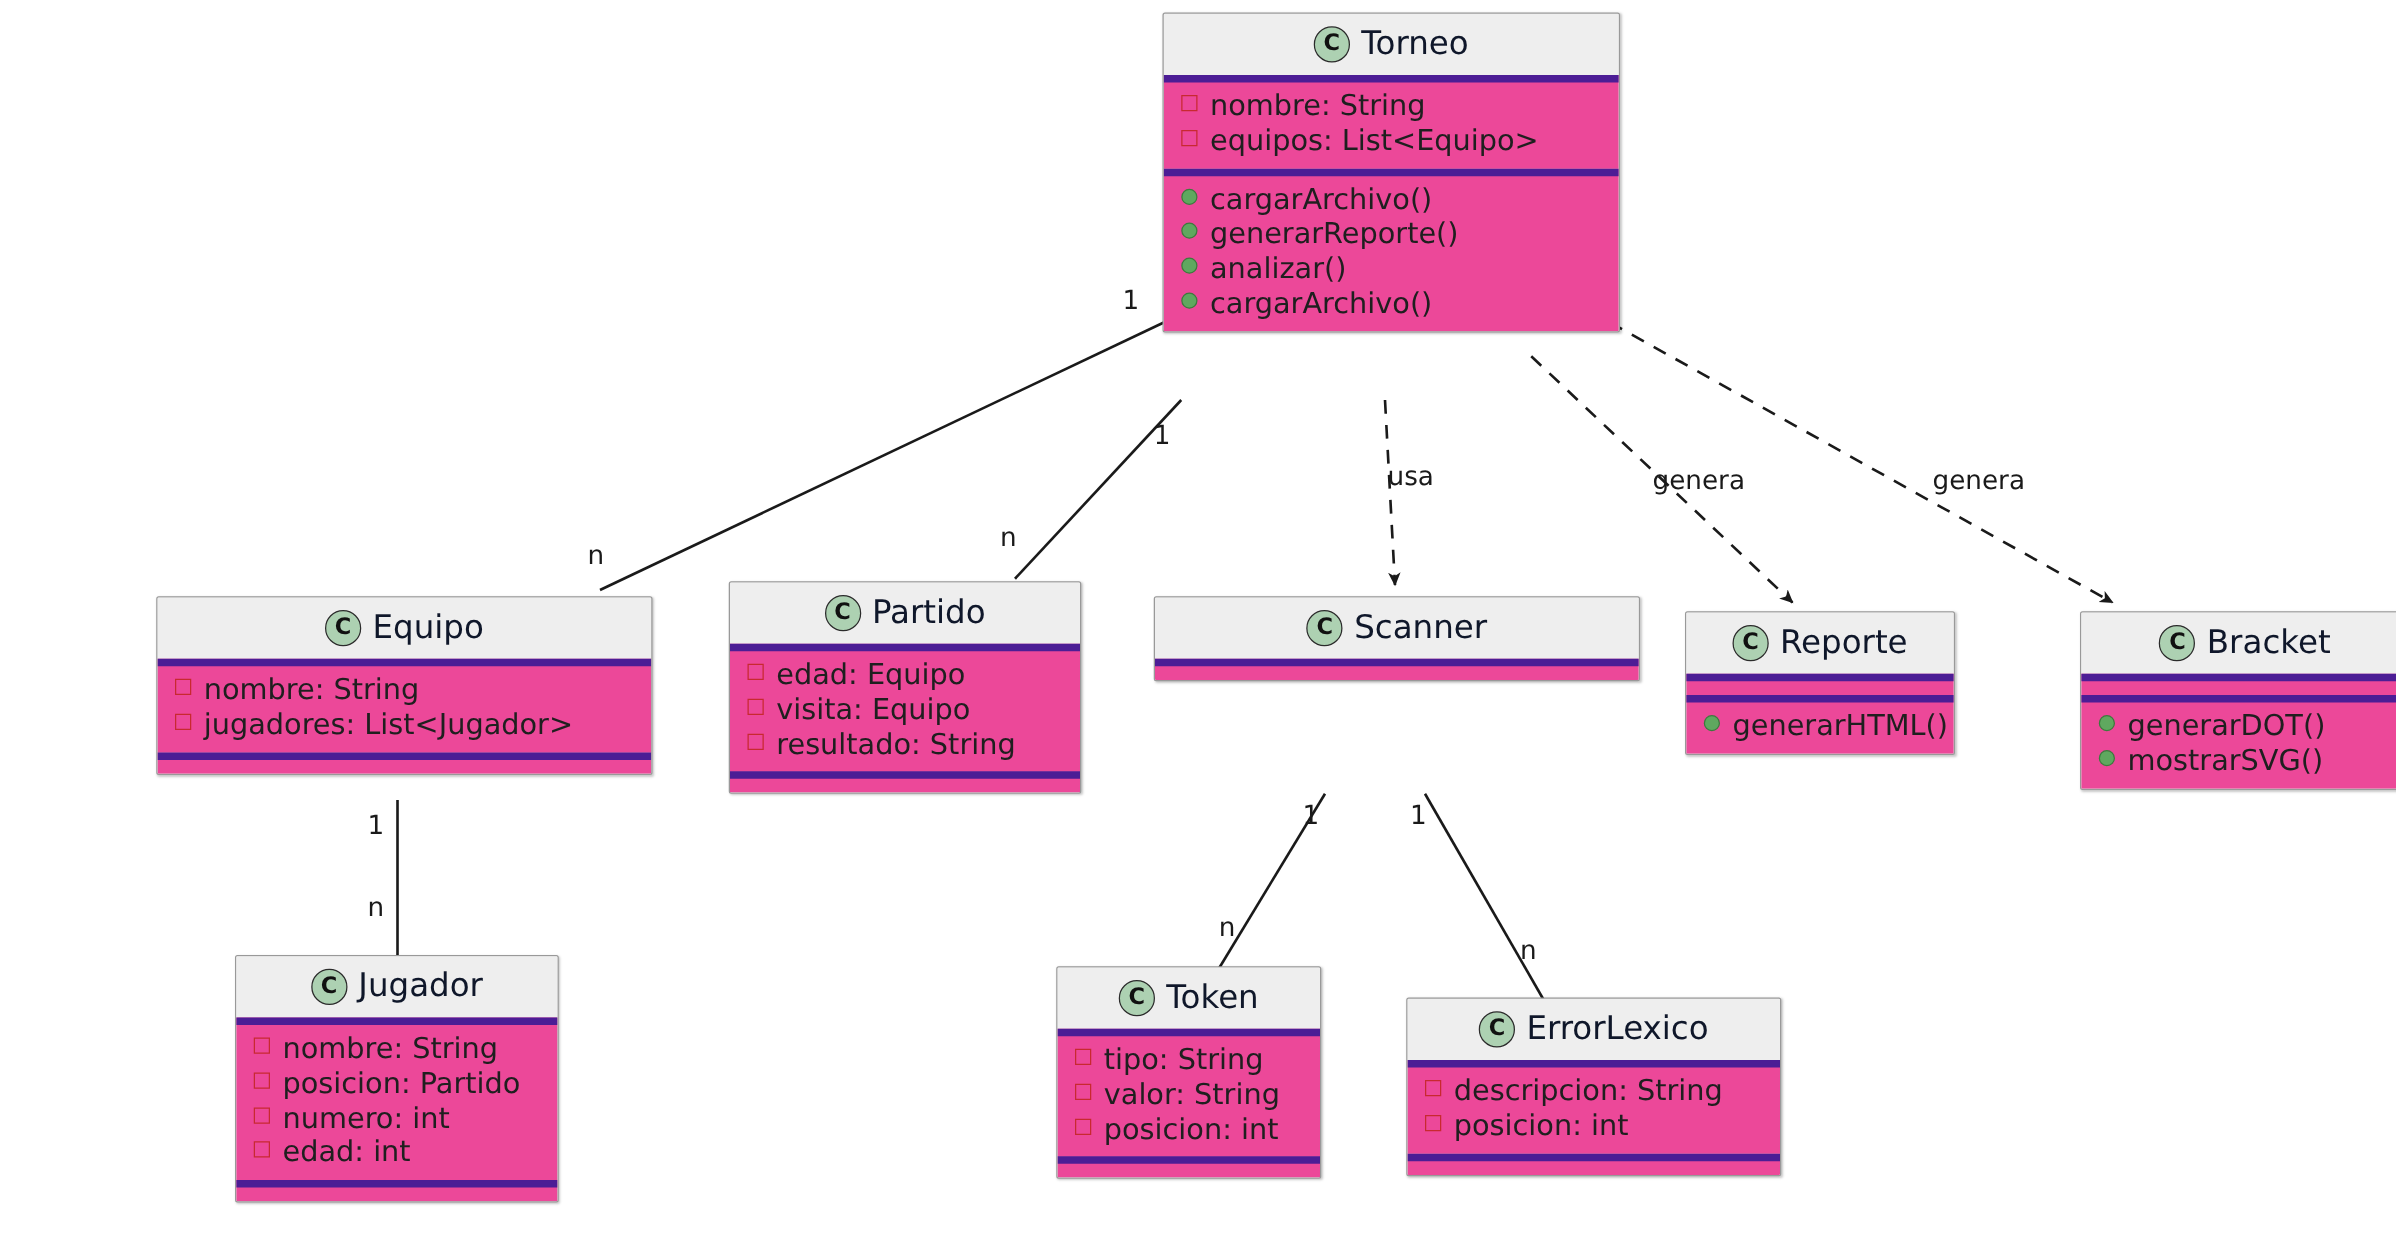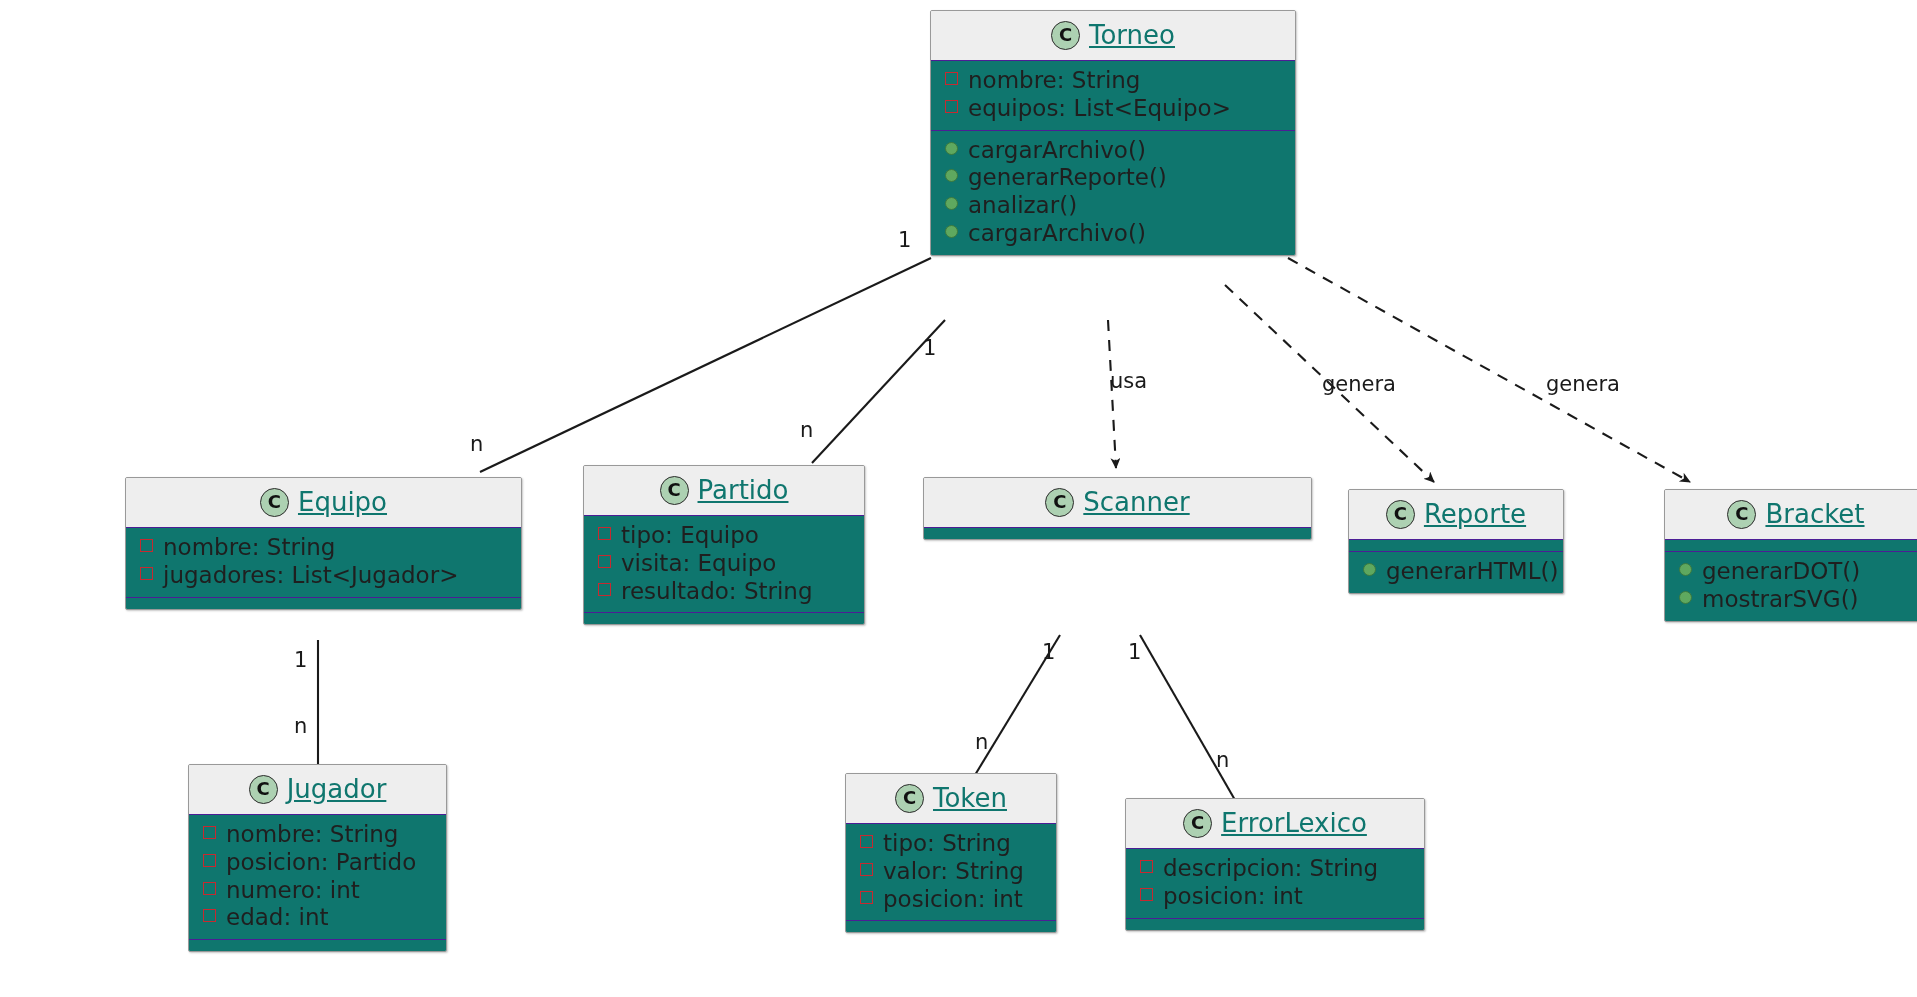--- a/index.html
+++ b/index.html
@@ -54,29 +54,28 @@
     font-weight: bold;
     line-height: 1;
     display: flex;
     align-items: center;
     justify-content: center;
     flex: none;
     font-family: "DejaVu Sans", sans-serif;
   }
   .class-title {
     font-size: 26px;
-    color: #0f766e;
+    color: #0f172a;
     white-space: nowrap;
     font-family: "DejaVu Sans", sans-serif;
-    text-decoration: underline;
   }
   .compartment {
-    border-top: 1px solid #4c1d95;
+    border-top: 6px solid #4c1d95;
     padding: 6px 10px 7px 10px;
-    background: #0f766e;
+    background: #ec4899;
   }
   .compartment.empty {
     padding: 0;
     height: 11px;
   }
   .member {
     display: flex;
     align-items: baseline;
     gap: 10px;
     font-size: 23px;
@@ -217,21 +216,21 @@
   </div>
 
   <div class="uml-class" style="left:583px; top:465px; width:282px;">
     <div class="uml-header">
       <span class="class-icon">C</span>
       <span class="class-title">Partido</span>
     </div>
     <div class="compartment">
       <div class="member">
         <span class="marker-private"></span>
-        <span>tipo: Equipo</span>
+        <span>edad: Equipo</span>
       </div>
       <div class="member">
         <span class="marker-private"></span>
         <span>visita: Equipo</span>
       </div>
       <div class="member">
         <span class="marker-private"></span>
         <span>resultado: String</span>
       </div>
     </div>

